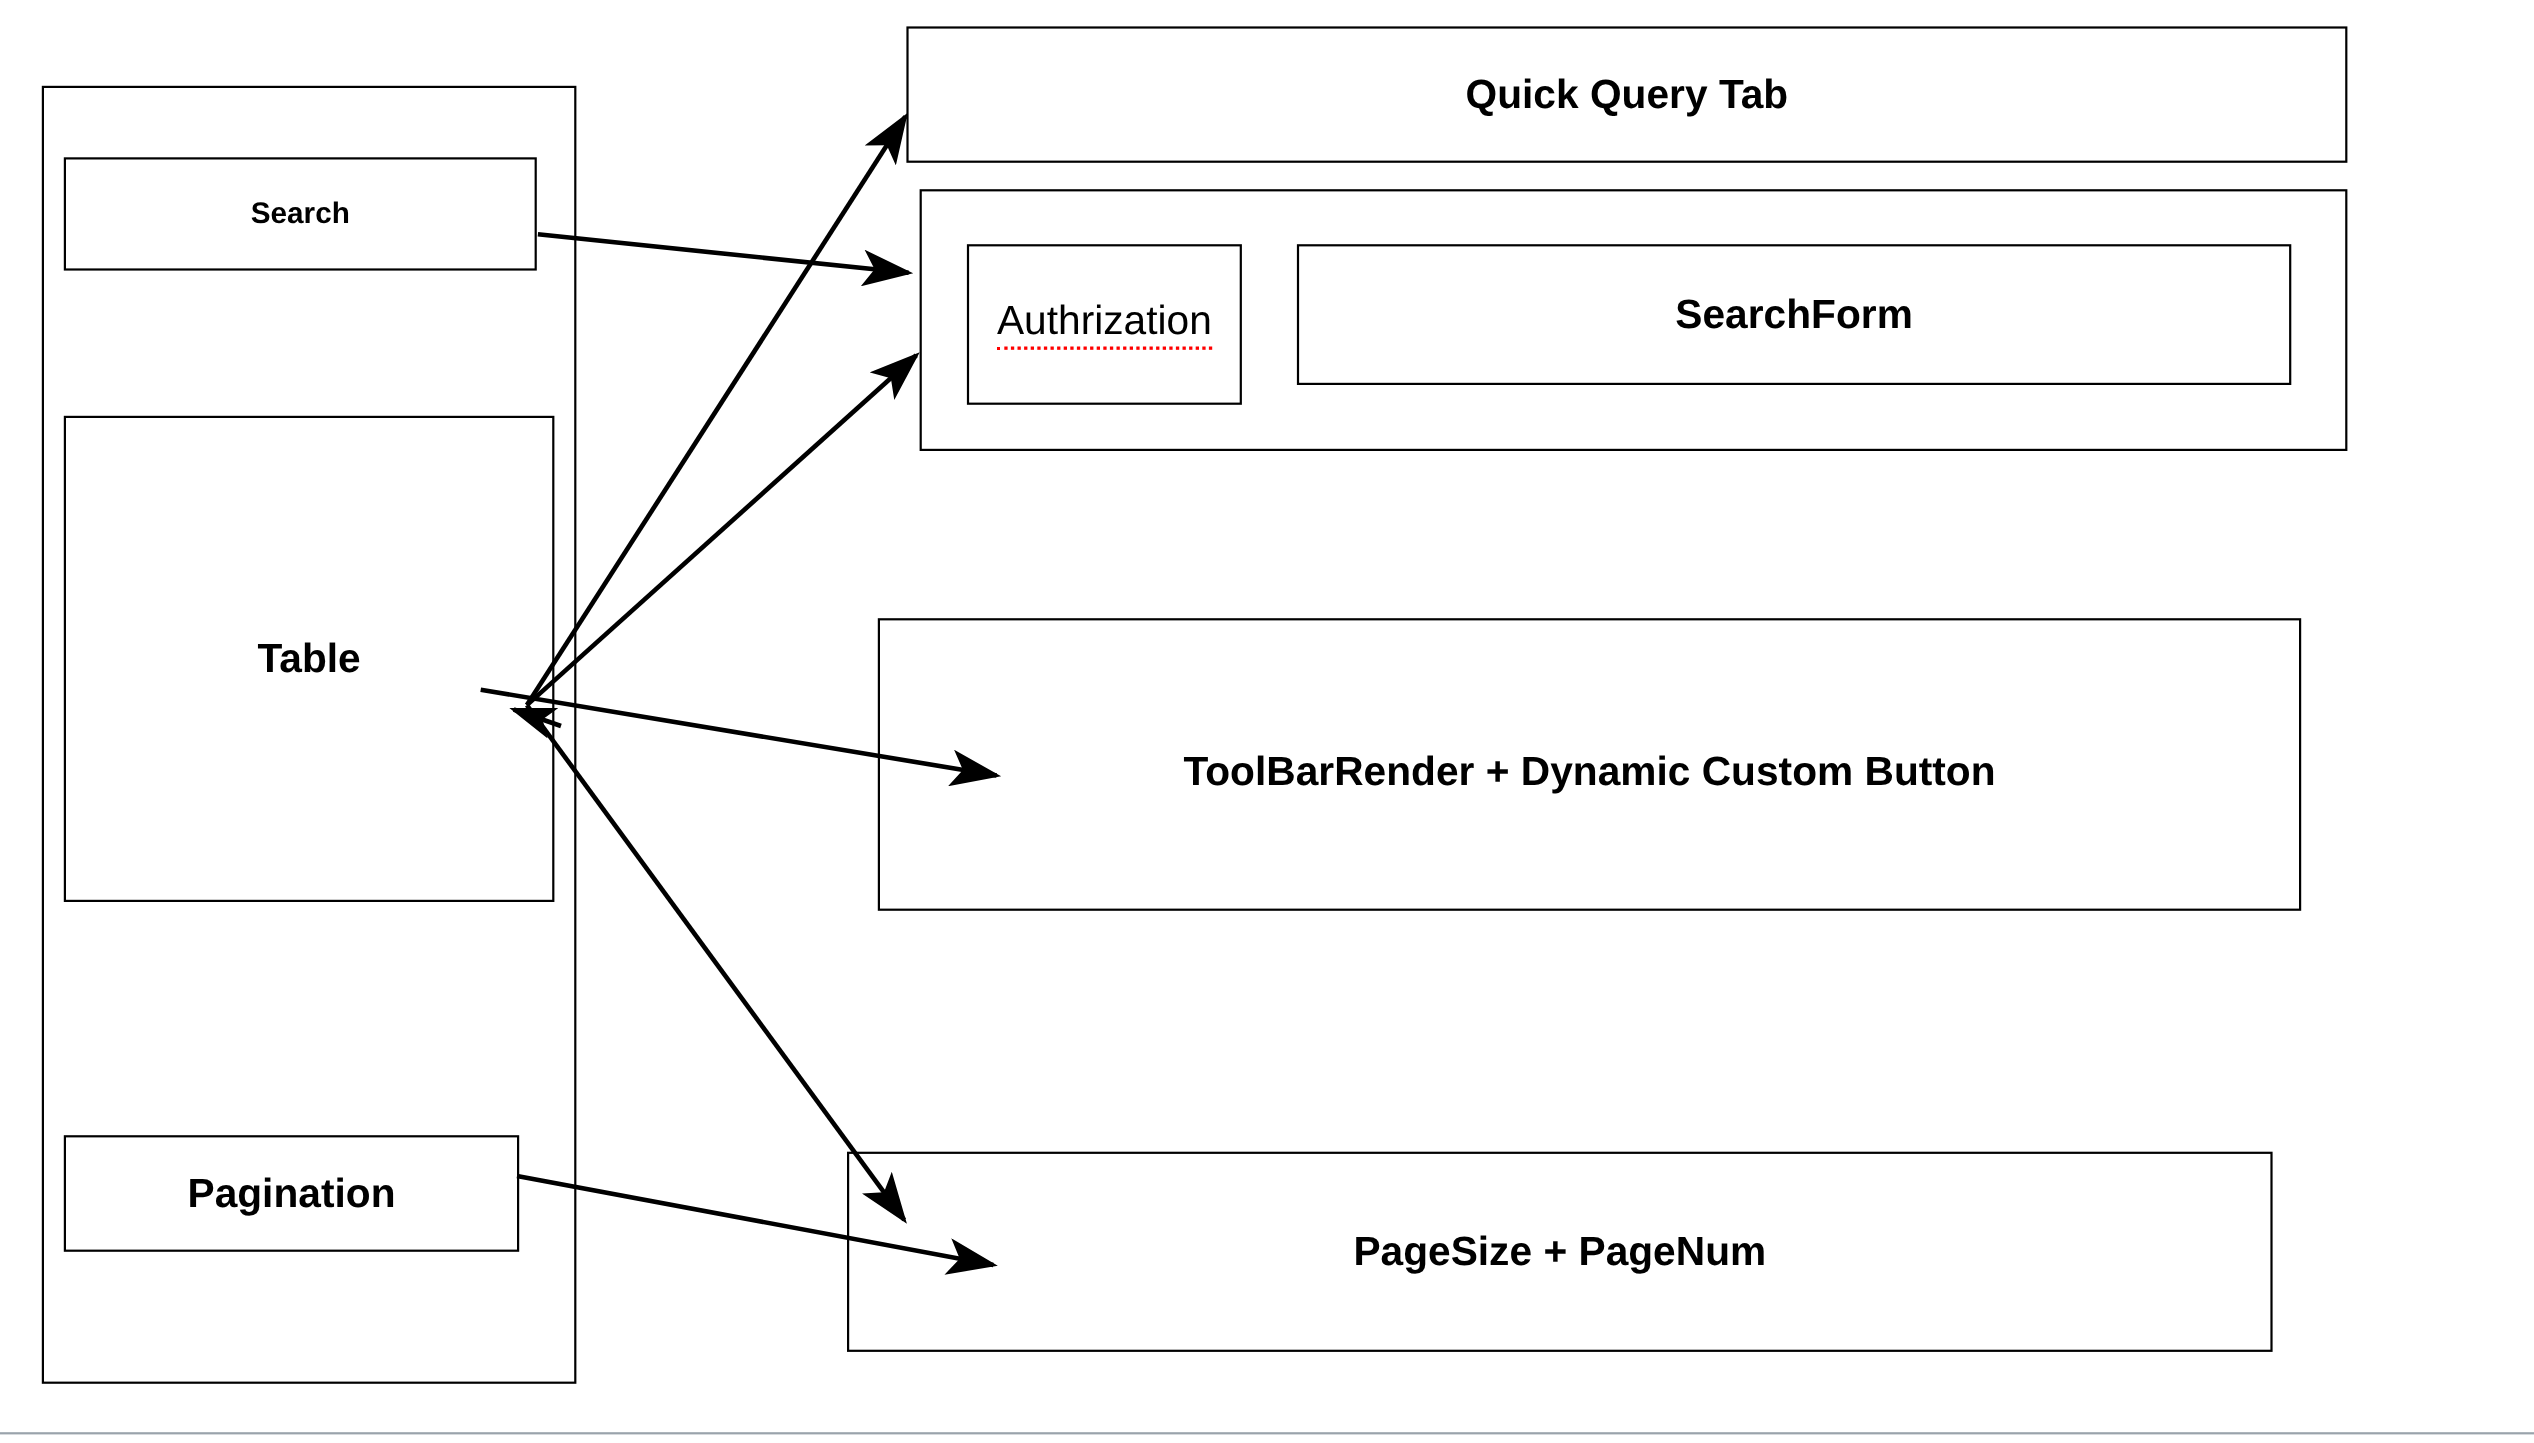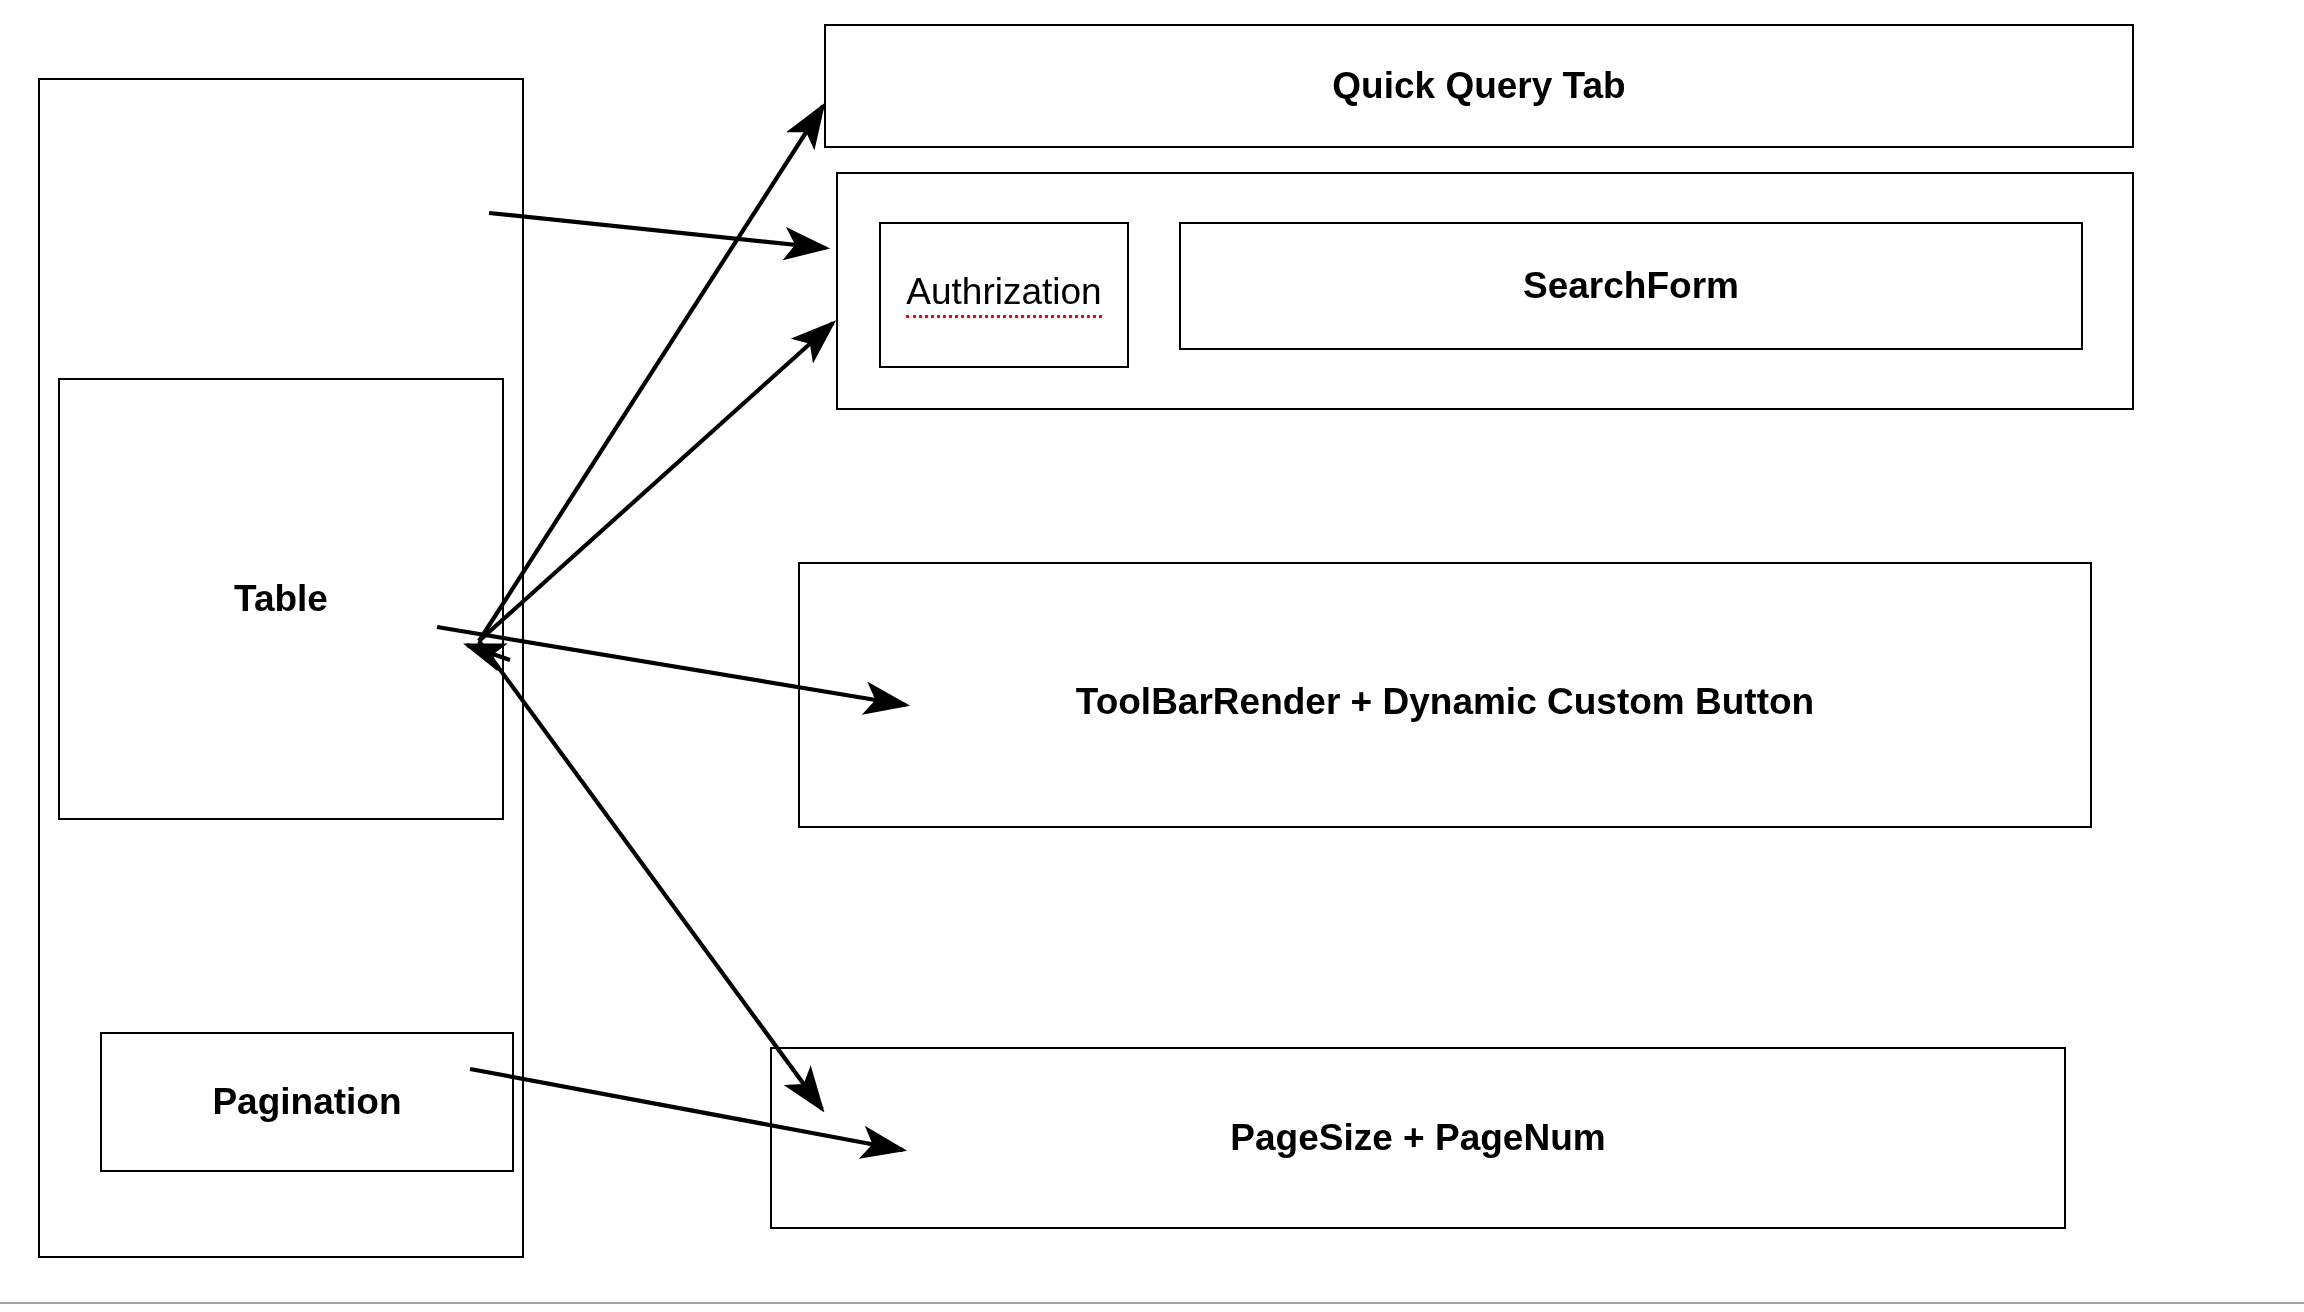--- a/index.html
+++ b/index.html
@@ -56,22 +56,21 @@
     top: 378px;
     width: 446px;
     height: 442px;
   }
   #table-box .label { font-size: 37px; }
 
   #pagination-box {
     left: 58px;
     top: 1032px;
     width: 414px;
-    height: 140px;
-    margin-left: 42px;
+    height: 106px;
   }
   #pagination-box .label { font-size: 37px; }
 
   
   #quick-query-tab-box {
     left: 824px;
     top: 24px;
     width: 1310px;
     height: 124px;
     justify-content: center;
@@ -141,20 +140,23 @@
     background: #9aa3ab;
   }
 </style>
 </head>
 <body>
 
 <div id="canvas">
 
   <div class="box" id="left-panel"></div>
 
+  <div class="box" id="search-box">
+    <span class="label">Search</span>
+  </div>
 
   <div class="box" id="table-box">
     <span class="label">Table</span>
   </div>
 
   <div class="box" id="pagination-box">
     <span class="label">Pagination</span>
   </div>
 
   <div class="box" id="quick-query-tab-box">

